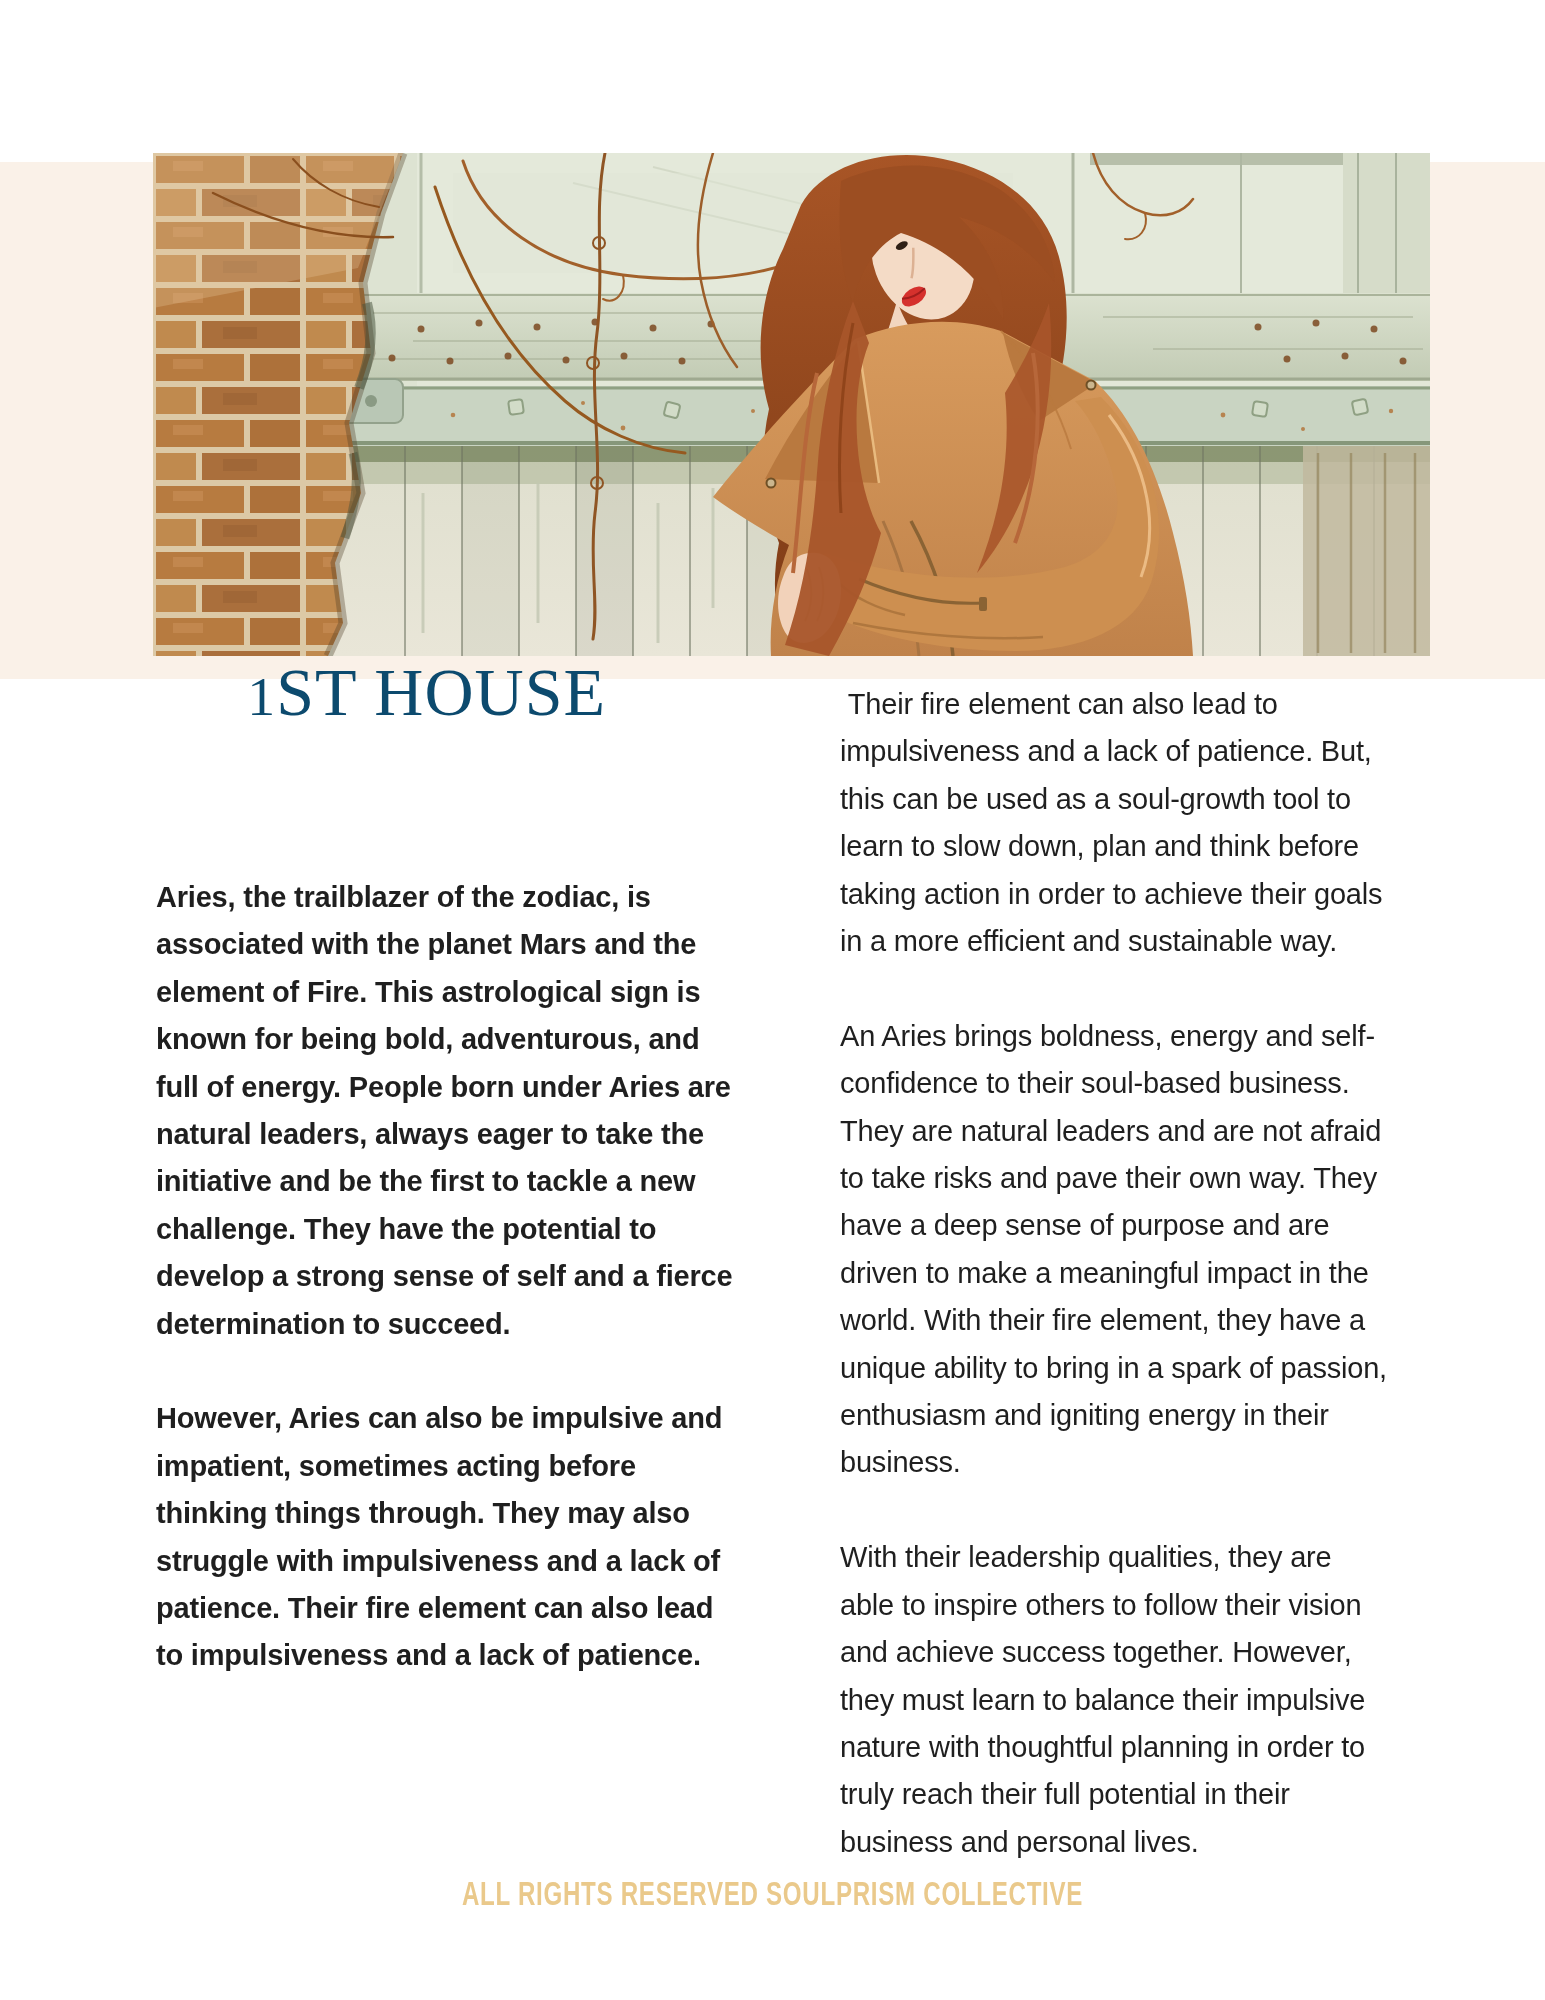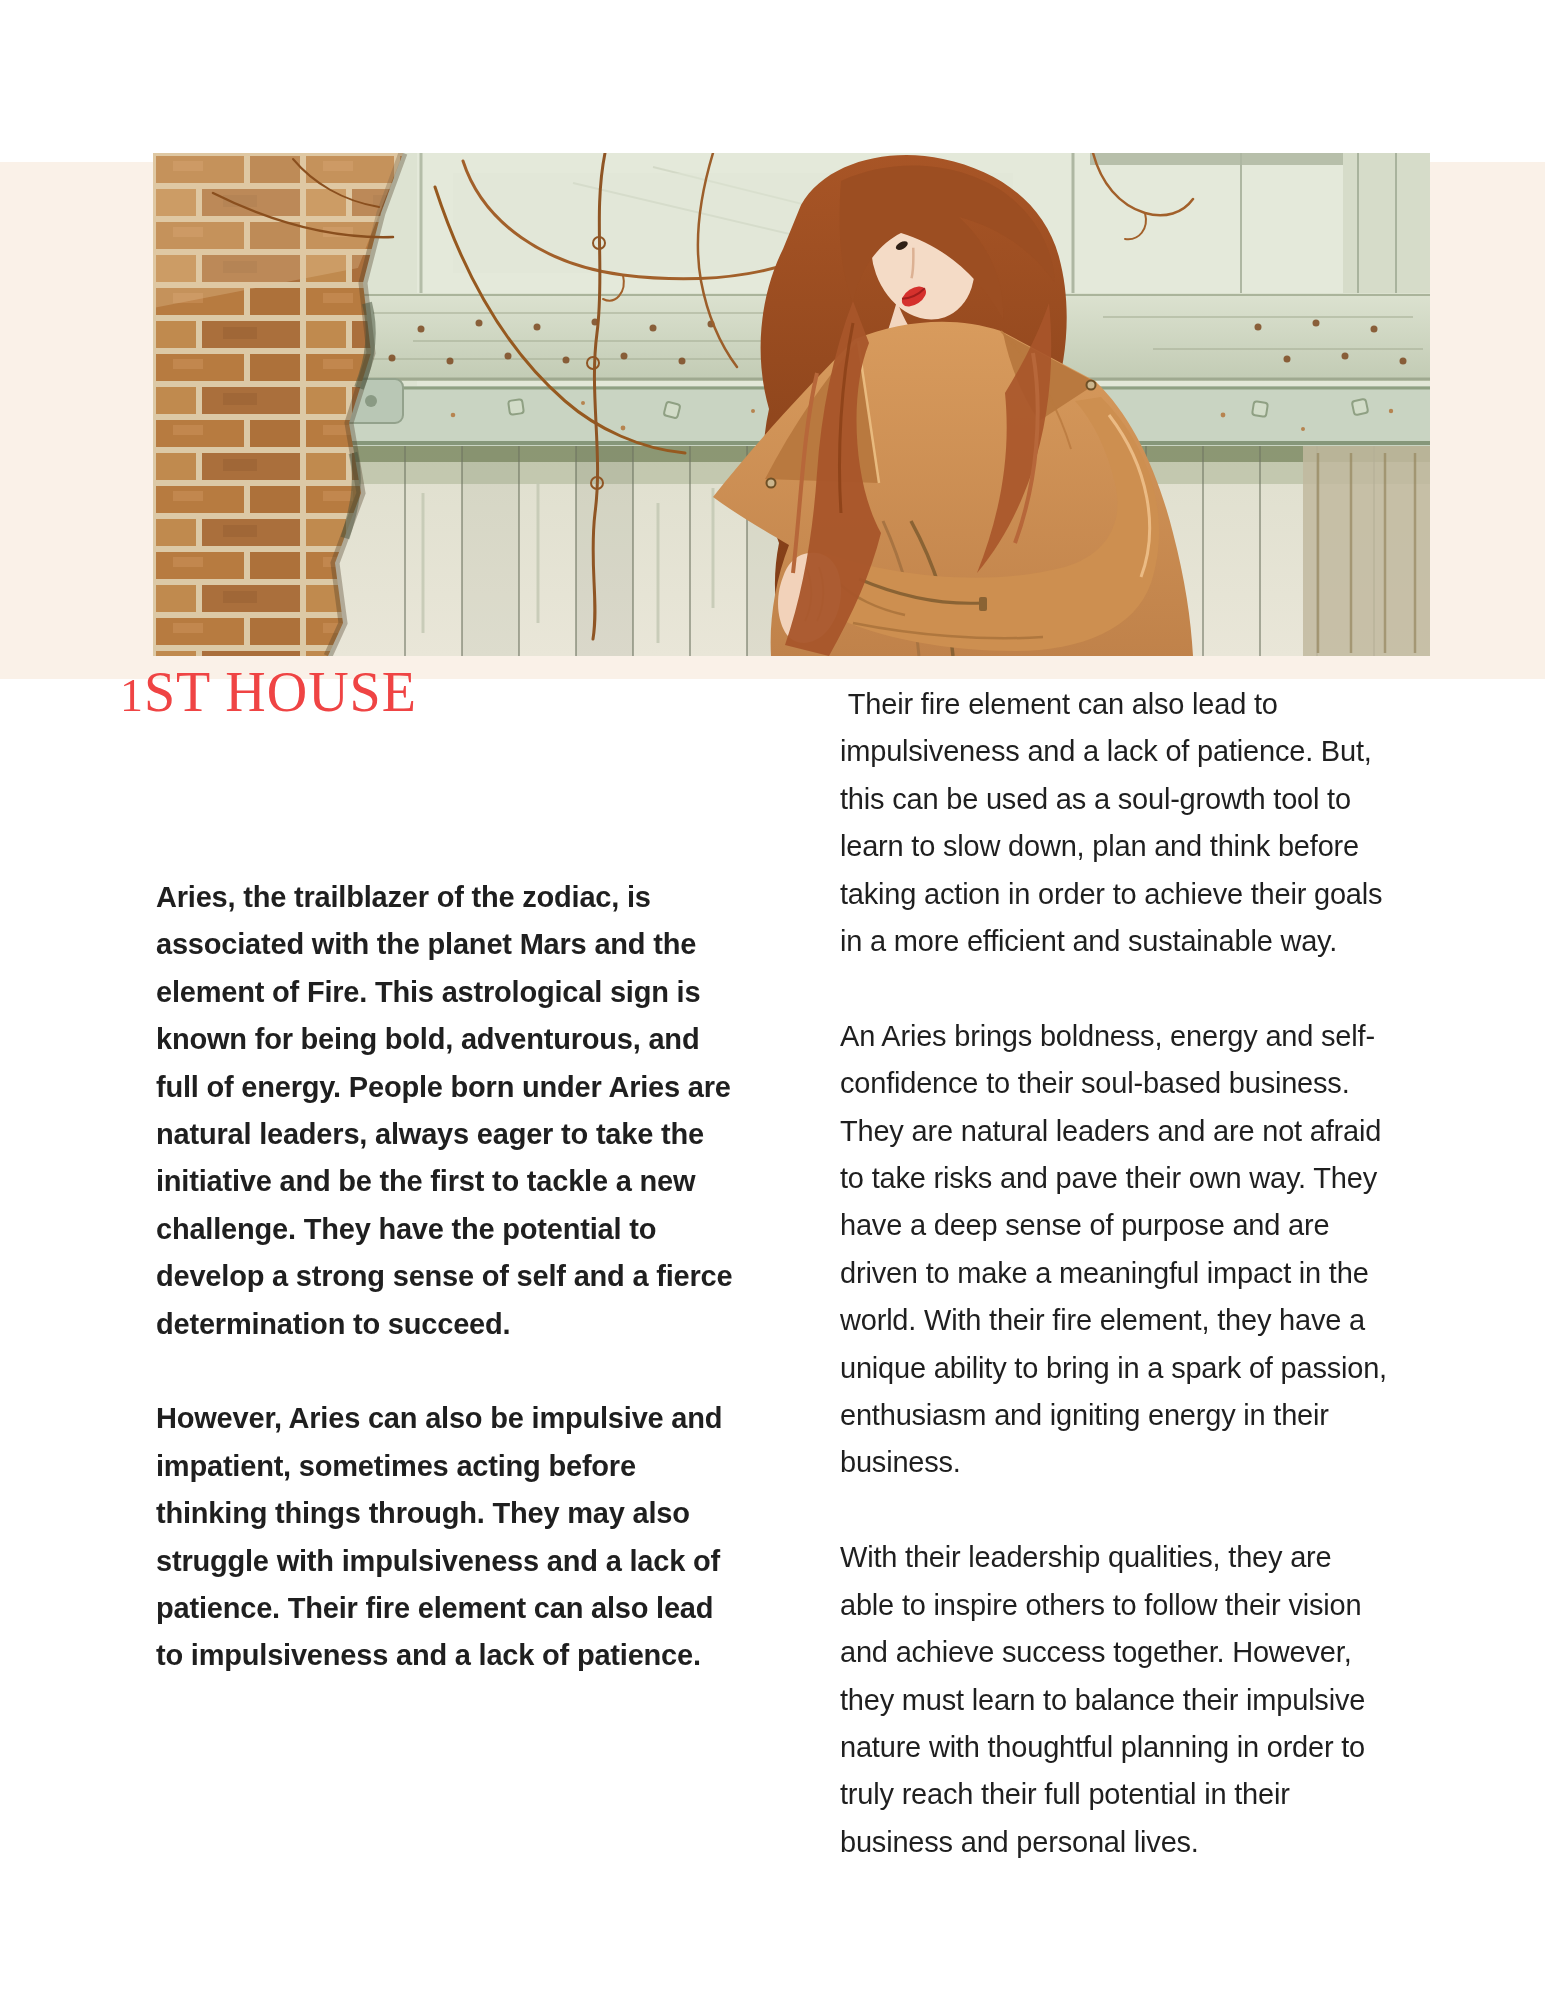--- a/index.html
+++ b/index.html
@@ -19,24 +19,24 @@
     position:absolute;left:153px;top:153px;width:1277px;height:503px;
     overflow:hidden;
   }
   .hero-photo svg{display:block;width:100%;height:100%;}
   
   .article-heading{
     position:absolute;left:120px;top:652px;width:486px;
     margin:0;
     font-family:"Liberation Serif",serif;
     font-weight:400;
-    font-size:56px;line-height:80px;
+    font-size:68px;line-height:80px;
     letter-spacing:1px;
-    color:#ef4444;
-    text-align:left;
+    color:#0c4a6e;
+    text-align:right;
     text-transform:uppercase;
   }
   .article-heading .hline{display:block;}
   .article-heading .hline1::first-letter{font-size:0.82em;}
   
   .bodycol{
     position:absolute;
     color:#1f1f1f;
     font-size:29px;line-height:47.4px;
     letter-spacing:-0.2px;
@@ -292,14 +292,17 @@
     <p>Aries, the trailblazer of the zodiac, is<br>associated with the planet Mars and the<br>element of Fire. This astrological sign is<br>known for being bold, adventurous, and<br>full of energy. People born under Aries are<br>natural leaders, always eager to take the<br>initiative and be the first to tackle a new<br>challenge. They have the potential to<br>develop a strong sense of self and a fierce<br>determination to succeed.</p>
     <p>However, Aries can also be impulsive and<br>impatient, sometimes acting before<br>thinking things through. They may also<br>struggle with impulsiveness and a lack of<br>patience. Their fire element can also lead<br>to impulsiveness and a lack of patience.</p>
   </div>
 
   <div class="bodycol col-right">
     <p>&nbsp;Their fire element can also lead to<br>impulsiveness and a lack of patience. But,<br>this can be used as a soul-growth tool to<br>learn to slow down, plan and think before<br>taking action in order to achieve their goals<br>in a more efficient and sustainable way.</p>
     <p>An Aries brings boldness, energy and self-<br>confidence to their soul-based business.<br>They are natural leaders and are not afraid<br>to take risks and pave their own way. They<br>have a deep sense of purpose and are<br>driven to make a meaningful impact in the<br>world. With their fire element, they have a<br>unique ability to bring in a spark of passion,<br>enthusiasm and igniting energy in their<br>business.</p>
     <p>With their leadership qualities, they are<br>able to inspire others to follow their vision<br>and achieve success together. However,<br>they must learn to balance their impulsive<br>nature with thoughtful planning in order to<br>truly reach their full potential in their<br>business and personal lives.</p>
   </div>
 
+  <div class="footer">
+    <span class="ftxt">ALL RIGHTS RESERVED SOULPRISM COLLECTIVE</span>
+  </div>
 
 </div>
 
 </body></html>

